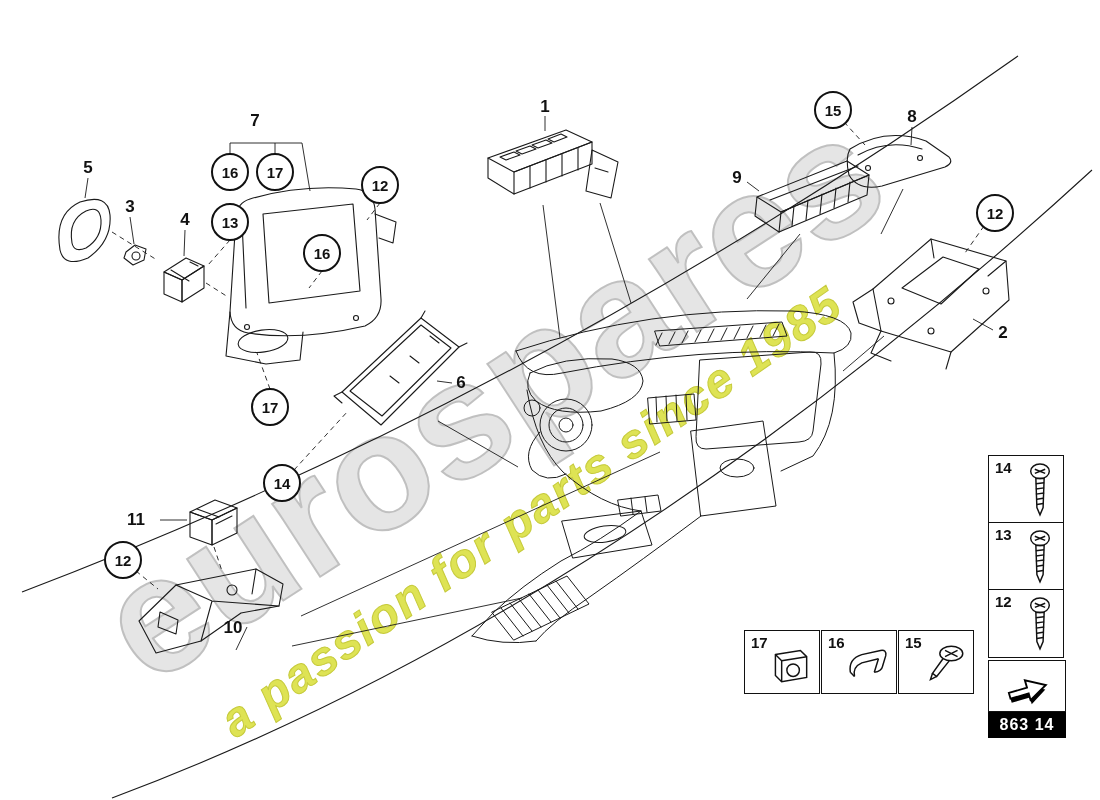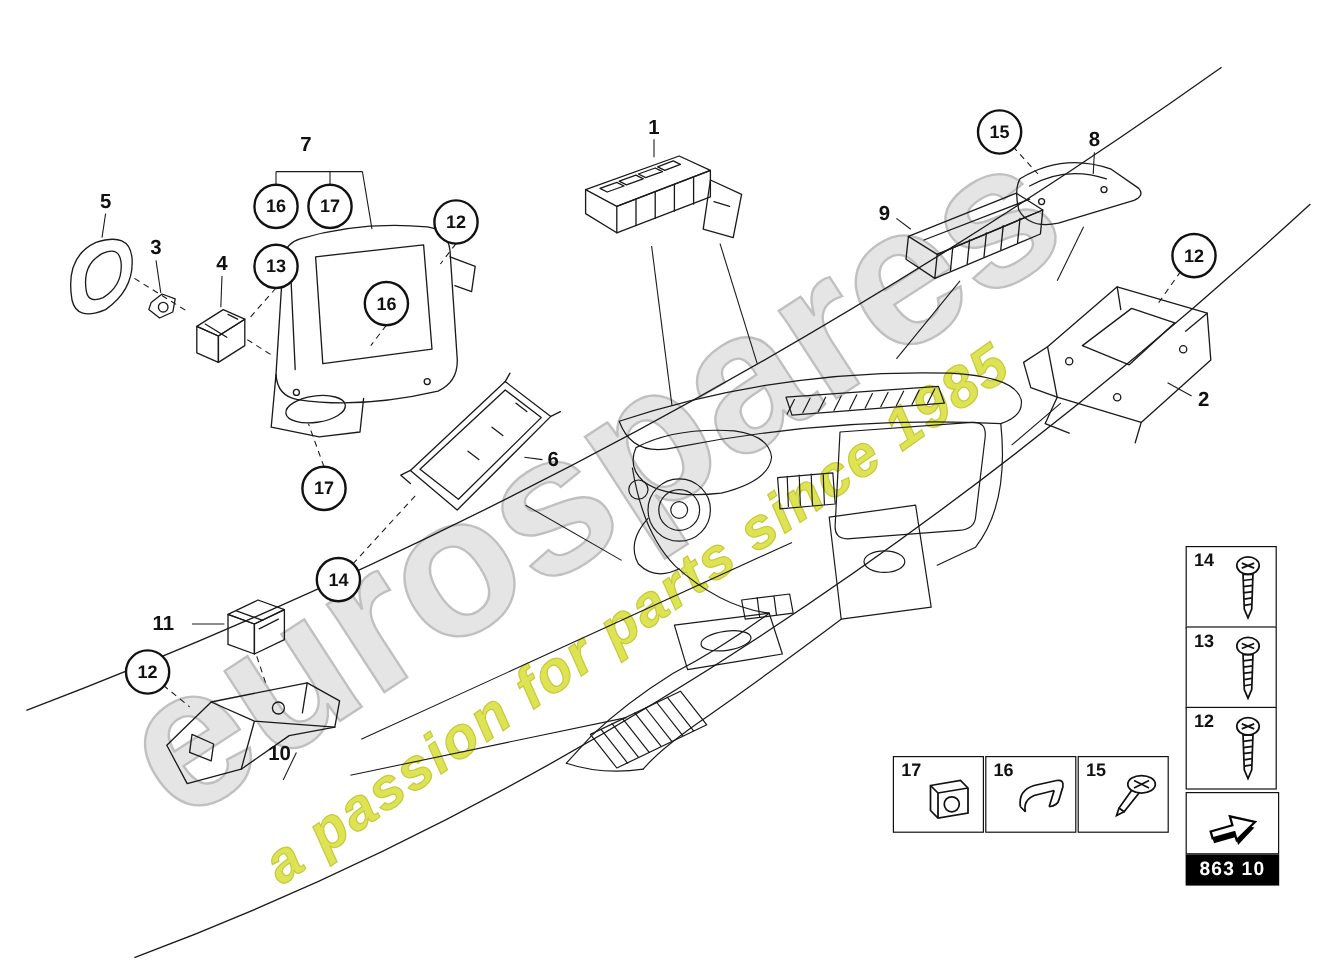--- a/index.html
+++ b/index.html
@@ -304,16 +304,16 @@
 
   <div id="part-code-box">
     <div class="arrow-area">
       <svg width="64" height="48" viewBox="0 0 64 56">
         <g transform="rotate(-16 32 30)">
           <path d="M10 36 L32 36 L32 28 L52 38 L32 50 L32 42 L10 42 Z" fill="#000"></path>
           <path d="M10 30 L32 30 L32 21 L54 33 L32 45 L32 37 L10 37 Z" fill="#fff" stroke="#000" stroke-width="2.2"></path>
         </g>
       </svg>
     </div>
-    <div class="code-bar">863 10</div>
+    <div class="code-bar">863 14</div>
   </div>
 
 </div>
 
 </body></html>

